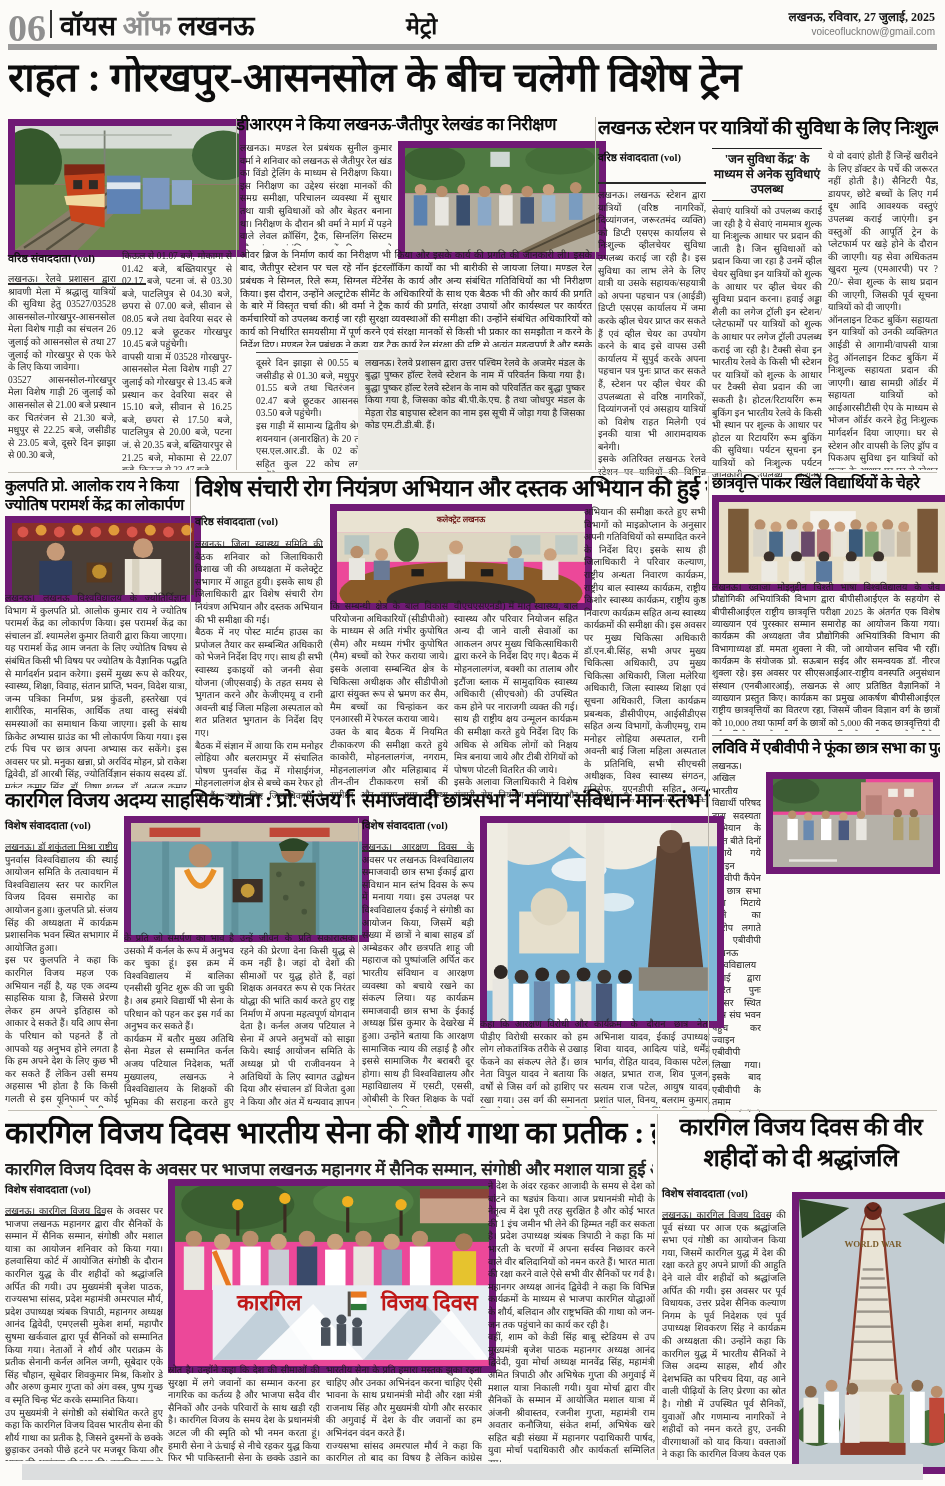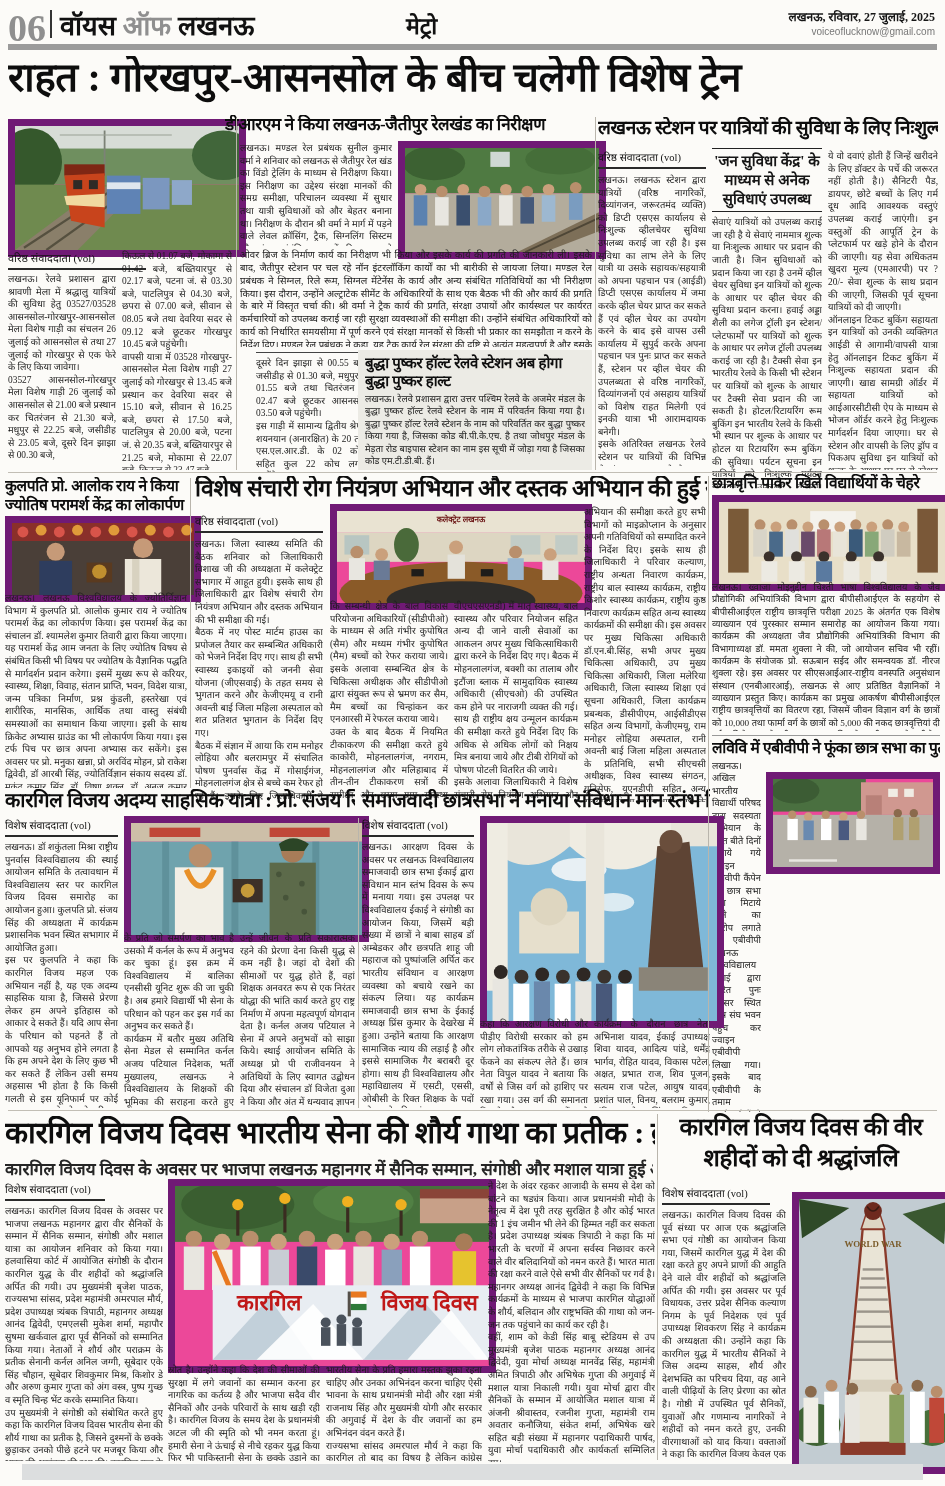--- a/index.html
+++ b/index.html
@@ -1,26 +1,26 @@
 <!DOCTYPE html>
 <html lang="hi"><head>
 <meta charset="utf-8">
 <style>
   html,body{margin:0;padding:0;background:#e9e7e2;}
   .page{position:relative;width:945px;height:1486px;margin:0 auto;background:#fcfbf8;color:#161616;
         font-family:"Liberation Serif", serif;overflow:hidden;}
   .abs{position:absolute;}
   .hl{font-weight:bold;color:#0d0d0d;line-height:1.12;letter-spacing:-0.3px;overflow:hidden;}
   .body-txt{font-size:9.4px;line-height:1.34;text-align:justify;white-space:pre-line;overflow:hidden;color:#1c1c1c;}
-  .byline{font-weight:normal;font-size:11px;border-bottom:2px solid #2a2a2a;padding-bottom:3px;color:#111;}
+  .byline{font-weight:bold;font-size:11px;border-bottom:2px solid #2a2a2a;padding-bottom:18px;color:#111;}
   .photo{position:absolute;overflow:hidden;background:#ec4899;border:7px solid #701a75;}
   .photo svg{display:block;width:100%;height:100%;}
   .vrule{position:absolute;width:1px;background:#b9b5ac;}
   .hrule{position:absolute;height:1px;background:#c2beb5;}
-  .subhead-box{font-weight:bold;font-size:15px;text-align:center;border-top:1.5px solid #222;border-bottom:1.5px solid #222;
+  .subhead-box{font-weight:bold;font-size:12px;text-align:center;border-top:1.5px solid #222;border-bottom:1.5px solid #222;
         padding:3px 0;line-height:1.25;}
   .graybox{background:#ecebe5;}
   .capt{position:absolute;top:2px;left:0;right:0;text-align:center;font-size:8px;font-weight:bold;color:#6b1515;}
 </style>
 </head>
 <body>
 
 <div class="page">
 
   <div class="abs" style="left:8px;top:6px;font-weight:bold;font-size:38px;color:#8f8f8f;">06</div>
@@ -61,21 +61,21 @@
     </svg>
   </div>
   <div class="abs byline" style="left:8px;top:250px;width:138px;">वरिष्ठ संवाददाता (vol)</div>
   <div class="abs body-txt" style="left:8px;top:273px;width:108px;height:197px;">लखनऊ। रेलवे प्रशासन द्वारा श्रावणी मेला में श्रद्धालु यात्रियों की सुविधा हेतु 03527/03528 आसनसोल-गोरखपुर-आसनसोल मेला विशेष गाड़ी का संचलन 26 जुलाई को आसनसोल से तथा 27 जुलाई को गोरखपुर से एक फेरे के लिए किया जावेगा।
 03527 आसनसोल-गोरखपुर मेला विशेष गाड़ी 26 जुलाई को आसनसोल से 21.00 बजे प्रस्थान कर चितरंजन से 21.30 बजे, मधुपुर से 22.25 बजे, जसीडीह से 23.05 बजे, दूसरे दिन झाझा से 00.30 बजे,</div>
   <div class="abs body-txt" style="left:122px;top:250px;width:110px;height:220px;">किऊल से 01.07 बजे, मोकामा से 01.42 बजे, बख्तियारपुर से 02.17 बजे, पटना जं. से 03.30 बजे, पाटलिपुत्र से 04.30 बजे, छपरा से 07.00 बजे, सीवान से 08.05 बजे तथा देवरिया सदर से 09.12 बजे छूटकर गोरखपुर 10.45 बजे पहुंचेगी।
 वापसी यात्रा में 03528 गोरखपुर-आसनसोल मेला विशेष गाड़ी 27 जुलाई को गोरखपुर से 13.45 बजे प्रस्थान कर देवरिया सदर से 15.10 बजे, सीवान से 16.25 बजे, छपरा से 17.50 बजे, पाटलिपुत्र से 20.00 बजे, पटना जं. से 20.35 बजे, बख्तियारपुर से 21.25 बजे, मोकामा से 22.07 बजे, किऊल से 23.47 बजे,</div>
   <div class="abs body-txt" style="left:256px;top:352px;width:112px;height:116px;border-top:1.5px solid #444;padding-top:4px;">दूसरे दिन झाझा से 00.55 बजे, जसीडीह से 01.30 बजे, मधुपुर से 01.55 बजे तथा चितरंजन से 02.47 बजे छूटकर आसनसोल 03.50 बजे पहुंचेगी।
 इस गाड़ी में सामान्य द्वितीय श्रेणी/शयनयान (अनारक्षित) के 20 तथा एस.एल.आर.डी. के 02 कोचों सहित कुल 22 कोच लगाये जायेंगे।</div>
 
-  <div class="abs hl" style="left:225px;top:115px;width:352px;height:24px;font-size:17px;white-space:nowrap;">डीआरएम ने किया लखनऊ-जैतीपुर रेलखंड का निरीक्षण</div>
+  <div class="abs hl" style="left:236px;top:115px;width:352px;height:24px;font-size:17px;white-space:nowrap;">डीआरएम ने किया लखनऊ-जैतीपुर रेलखंड का निरीक्षण</div>
   <div class="abs body-txt" style="left:240px;top:142px;width:152px;height:104px;">लखनऊ। मण्डल रेल प्रबंधक सुनील कुमार वर्मा ने शनिवार को लखनऊ से जैतीपुर रेल खंड का विंडो ट्रेलिंग के माध्यम से निरीक्षण किया। इस निरीक्षण का उद्देश्य संरक्षा मानकों की समग्र समीक्षा, परिचालन व्यवस्था में सुधार तथा यात्री सुविधाओं को और बेहतर बनाना था। निरीक्षण के दौरान श्री वर्मा ने मार्ग में पड़ने वाले लेवल क्रॉसिंग, ट्रैक, सिग्नलिंग सिस्टम और संरक्षा संबंधित पहलुओं की गहनता से समीक्षा की। उन्होंने हरौनी में चल रहे रोड</div>
   <div class="photo" style="left:398px;top:141px;width:194px;height:104px;">
     <svg viewBox="0 0 100 55" preserveAspectRatio="none">
       <rect x="0" y="0" width="100" height="24" fill="#4f7a42"></rect>
       <ellipse cx="15" cy="8" rx="16" ry="9" fill="#3c6132"></ellipse>
       <ellipse cx="80" cy="6" rx="18" ry="8" fill="#456e39"></ellipse>
       <rect x="44" y="2" width="10" height="8" fill="#cfd8d4"></rect>
       <rect x="0" y="24" width="100" height="31" fill="#b3ac9c"></rect>
       <polygon points="58,55 100,34 100,44 72,55" fill="#7d6f58"></polygon>
       <line x1="62" y1="55" x2="100" y2="37" stroke="#4e4636" stroke-width="1"></line>
@@ -95,21 +95,20 @@
         <circle cx="74" cy="22" r="3" fill="#caa07c"></circle>
           <rect x="70.5" y="25" width="7" height="14" fill="#9db8d0"></rect>
         <circle cx="88" cy="21" r="3" fill="#b98f6c"></circle>
           <rect x="84.5" y="24" width="7" height="14" fill="#7a9cc0"></rect>
       </g>
     </svg>
   </div>
   <div class="abs body-txt" style="left:240px;top:249px;width:352px;height:98px;font-size:9.6px;">ओवर ब्रिज के निर्माण कार्य का निरीक्षण भी किया और इसके कार्य की प्रगति की जानकारी ली। इसके बाद, जैतीपुर स्टेशन पर चल रहे नॉन इंटरलॉकिंग कार्यों का भी बारीकी से जायजा लिया। मण्डल रेल प्रबंधक ने सिग्नल, रिले रूम, सिग्नल मेंटेनेंस के कार्य और अन्य संबंधित गतिविधियों का भी निरीक्षण किया। इस दौरान, उन्होंने अल्ट्राटेक सीमेंट के अधिकारियों के साथ एक बैठक भी की और कार्य की प्रगति के बारे में विस्तृत चर्चा की। श्री वर्मा ने ट्रैक कार्य की प्रगति, संरक्षा उपायों और कार्यस्थल पर कार्यरत कर्मचारियों को उपलब्ध कराई जा रही सुरक्षा व्यवस्थाओं की समीक्षा की। उन्होंने संबंधित अधिकारियों को कार्य को निर्धारित समयसीमा में पूर्ण करने एवं संरक्षा मानकों से किसी भी प्रकार का समझौता न करने के निर्देश दिए। मण्डल रेल प्रबंधक ने कहा, यह ट्रैक कार्य रेल संरक्षा की दृष्टि से अत्यंत महत्वपूर्ण है और इसके पूर्ण होने से इस खंड पर संचालन और अधिक सुरक्षित तथा सुगम हो सकेगा।</div>
 
   <div class="abs graybox" style="left:358px;top:350px;width:234px;height:120px;padding:4px 7px;box-sizing:border-box;">
-    <div class="hl" style="font-size:15px;line-height:1.2;">बुद्धा पुष्कर हॉल्ट रेलवे स्टेशन अब होगा बुद्धा पुष्कर हाल्ट</div>
     <div class="body-txt" style="margin-top:3px;font-size:9.3px;">लखनऊ। रेलवे प्रशासन द्वारा उत्तर पश्चिम रेलवे के अजमेर मंडल के बुद्धा पुष्कर हॉल्ट रेलवे स्टेशन के नाम में परिवर्तन किया गया है। बुद्धा पुष्कर हॉल्ट रेलवे स्टेशन के नाम को परिवर्तित कर बुद्धा पुष्कर किया गया है, जिसका कोड बी.पी.के.एच. है तथा जोधपुर मंडल के मेड़ता रोड बाइपास स्टेशन का नाम इस सूची में जोड़ा गया है जिसका कोड एम.टी.डी.बी. हैं।</div>
   </div>
 
   <div class="abs hl" style="left:598px;top:117px;width:340px;height:28px;font-size:19px;white-space:nowrap;">लखनऊ स्टेशन पर यात्रियों की सुविधा के लिए निःशुल्क व्हीलचेयर</div>
   <div class="abs" style="left:598px;top:150px;width:108px;height:320px;">
     <div class="byline" style="font-size:10.5px;">वरिष्ठ संवाददाता (vol)</div>
     <div class="body-txt" style="margin-top:5px;height:292px;">लखनऊ। लखनऊ स्टेशन द्वारा यात्रियों (वरिष्ठ नागरिकों, दिव्यांगजन, जरूरतमंद व्यक्ति) को डिप्टी एसएस कार्यालय से निःशुल्क व्हीलचेयर सुविधा उपलब्ध कराई जा रही है। इस सुविधा का लाभ लेने के लिए यात्री या उसके सहायक/सहयात्री को अपना पहचान पत्र (आईडी) डिप्टी एसएस कार्यालय में जमा करके व्हील चेयर प्राप्त कर सकते हैं एवं व्हील चेयर का उपयोग करने के बाद इसे वापस उसी कार्यालय में सुपुर्द करके अपना पहचान पत्र पुनः प्राप्त कर सकते हैं, स्टेशन पर व्हील चेयर की उपलब्धता से वरिष्ठ नागरिकों, दिव्यांगजनों एवं असहाय यात्रियों को विशेष राहत मिलेगी एवं इनकी यात्रा भी आरामदायक बनेगी।
 इसके अतिरिक्त लखनऊ रेलवे स्टेशन पर यात्रियों की विभिन्न सेवाएं उपलब्ध कराने हेतु जन सुविधा केंद्र का संचालन भी किया जा रहा है इस जन सुविधा केंद्र के माध्यम से लखनऊ रेलवे स्टेशन पर विभिन्न</div>
   </div>
   <div class="abs" style="left:712px;top:148px;width:110px;height:322px;">

